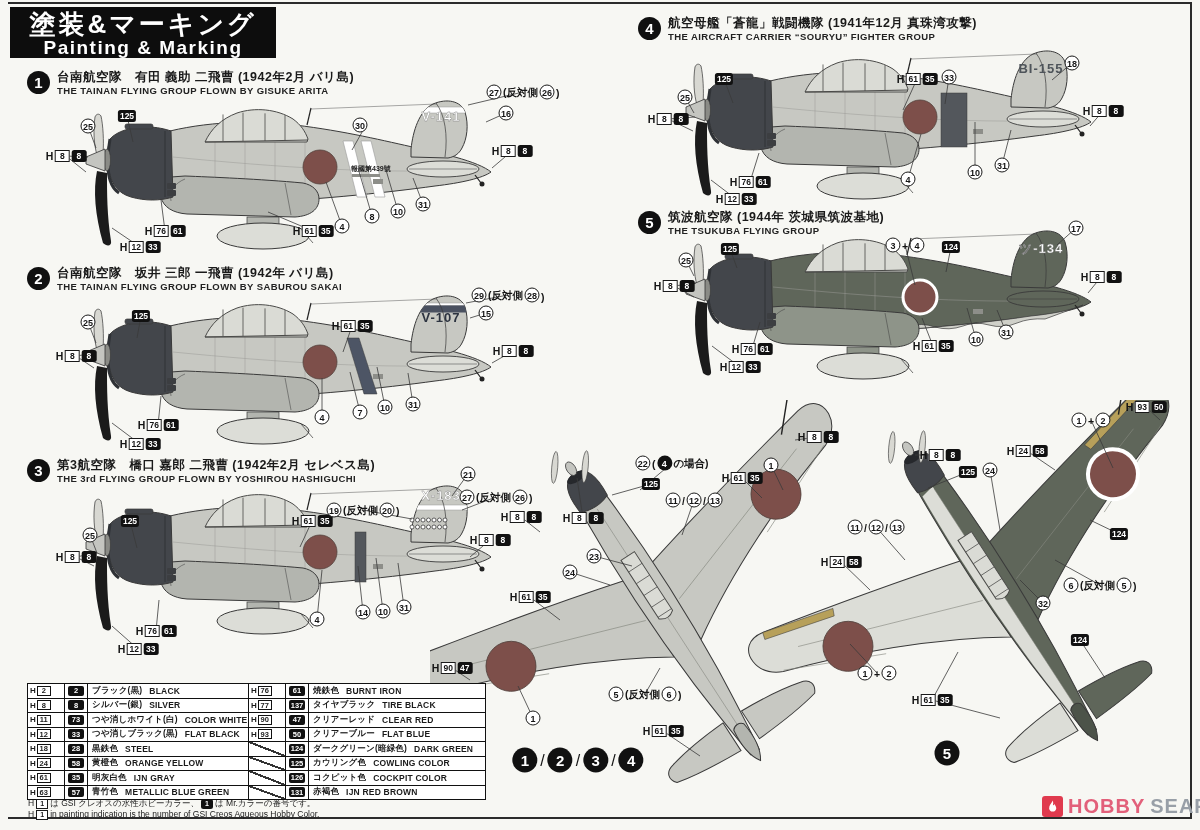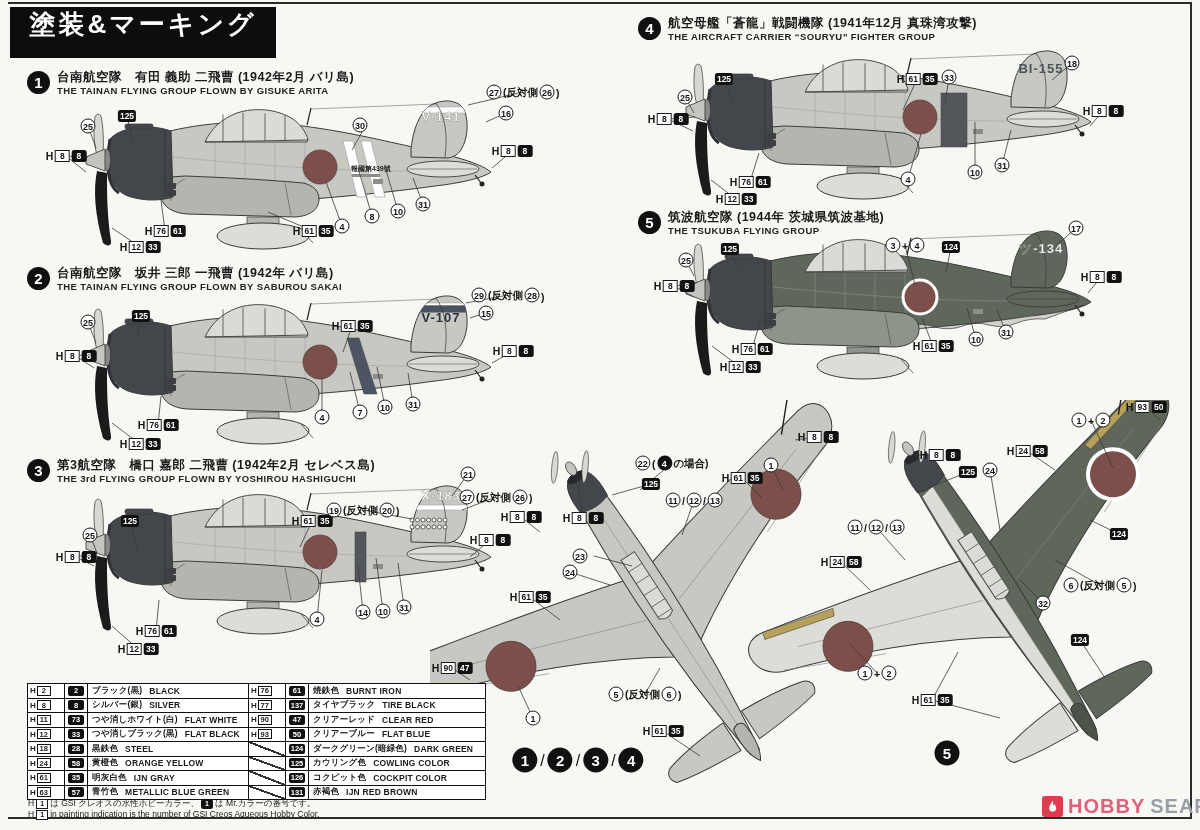--- a/index.html
+++ b/index.html
@@ -61,20 +61,21 @@
 </head>
 <body>
 
 <div class="page">
   <div class="bl" style="left:8px;top:2px;width:1184px;height:2px;"></div>
   <div class="bl" style="left:1190px;top:2px;width:2px;height:817px;"></div>
   <div class="bl" style="left:8px;top:817px;width:1184px;height:2px;"></div>
 
   <div class="banner">
     <div class="jp">塗装&amp;マーキング</div>
+    <div class="en">Painting &amp; Marking</div>
   </div>
 
   <div id="schemes">
       <div class="sch" style="left: 27px; top: 70px;">
         <div class="disc">1</div>
         <div>
           <div class="jt">台南航空隊　有田 義助 二飛曹 (1942年2月 バリ島)</div>
           <div class="et">THE TAINAN FLYING GROUP FLOWN BY GISUKE ARITA</div>
         </div>
       </div>
@@ -501,21 +502,21 @@
         <span class="tk-b">35</span>
       </div>
       <div class="co" style="left: 771px; top: 465px;">
         <span class="tk-c">1</span>
       </div>
       <div class="co" style="left: 818px; top: 437px;">
         <span class="tk-t">H</span>
         <span class="tk-w">8</span>
         <span class="tk-b">8</span>
       </div>
-      <div class="co" style="left: 580px; top: 556px;">
+      <div class="co" style="left: 594px; top: 556px;">
         <span class="tk-c">23</span>
       </div>
       <div class="co" style="left: 570px; top: 572px;">
         <span class="tk-c">24</span>
       </div>
       <div class="co" style="left: 530px; top: 597px;">
         <span class="tk-t">H</span>
         <span class="tk-w">61</span>
         <span class="tk-b">35</span>
       </div>
@@ -646,21 +647,21 @@
         <div class="prow">
           <div class="cH">
             <span>H</span>
             <span class="bx">11</span>
           </div>
           <div class="cM">
             <span class="mb">73</span>
           </div>
           <div class="cN">
             <span class="jp">つや消しホワイト(白)</span>
-            <span>FLAT WHITE</span>
+            <span>COLOR WHITE</span>
           </div>
         </div>
         <div class="prow">
           <div class="cH">
             <span>H</span>
             <span class="bx">12</span>
           </div>
           <div class="cM">
             <span class="mb">33</span>
           </div>

